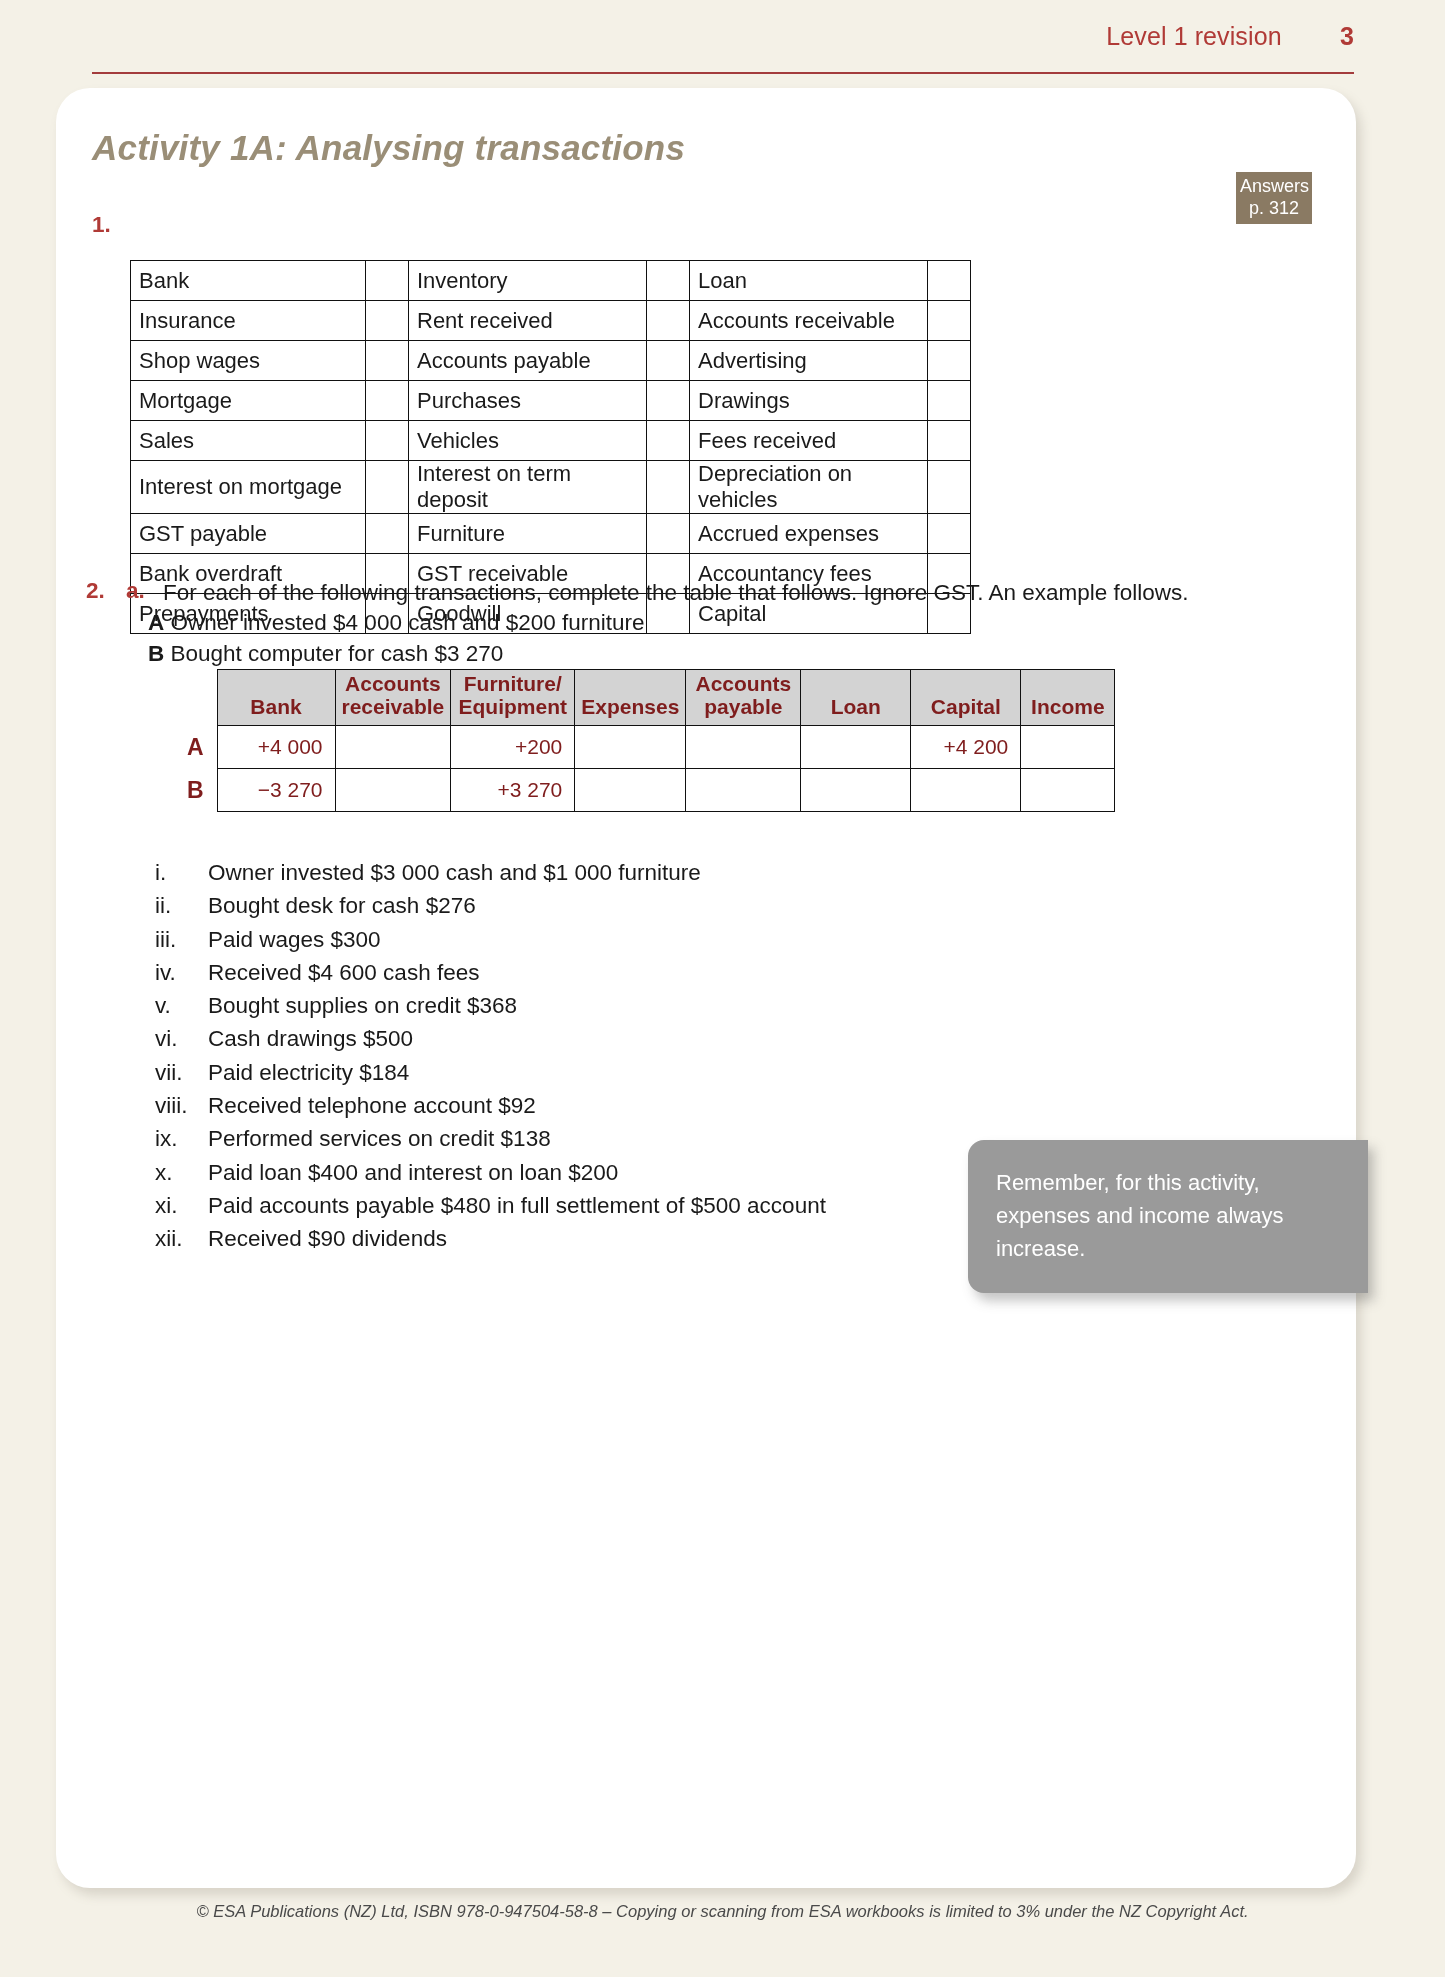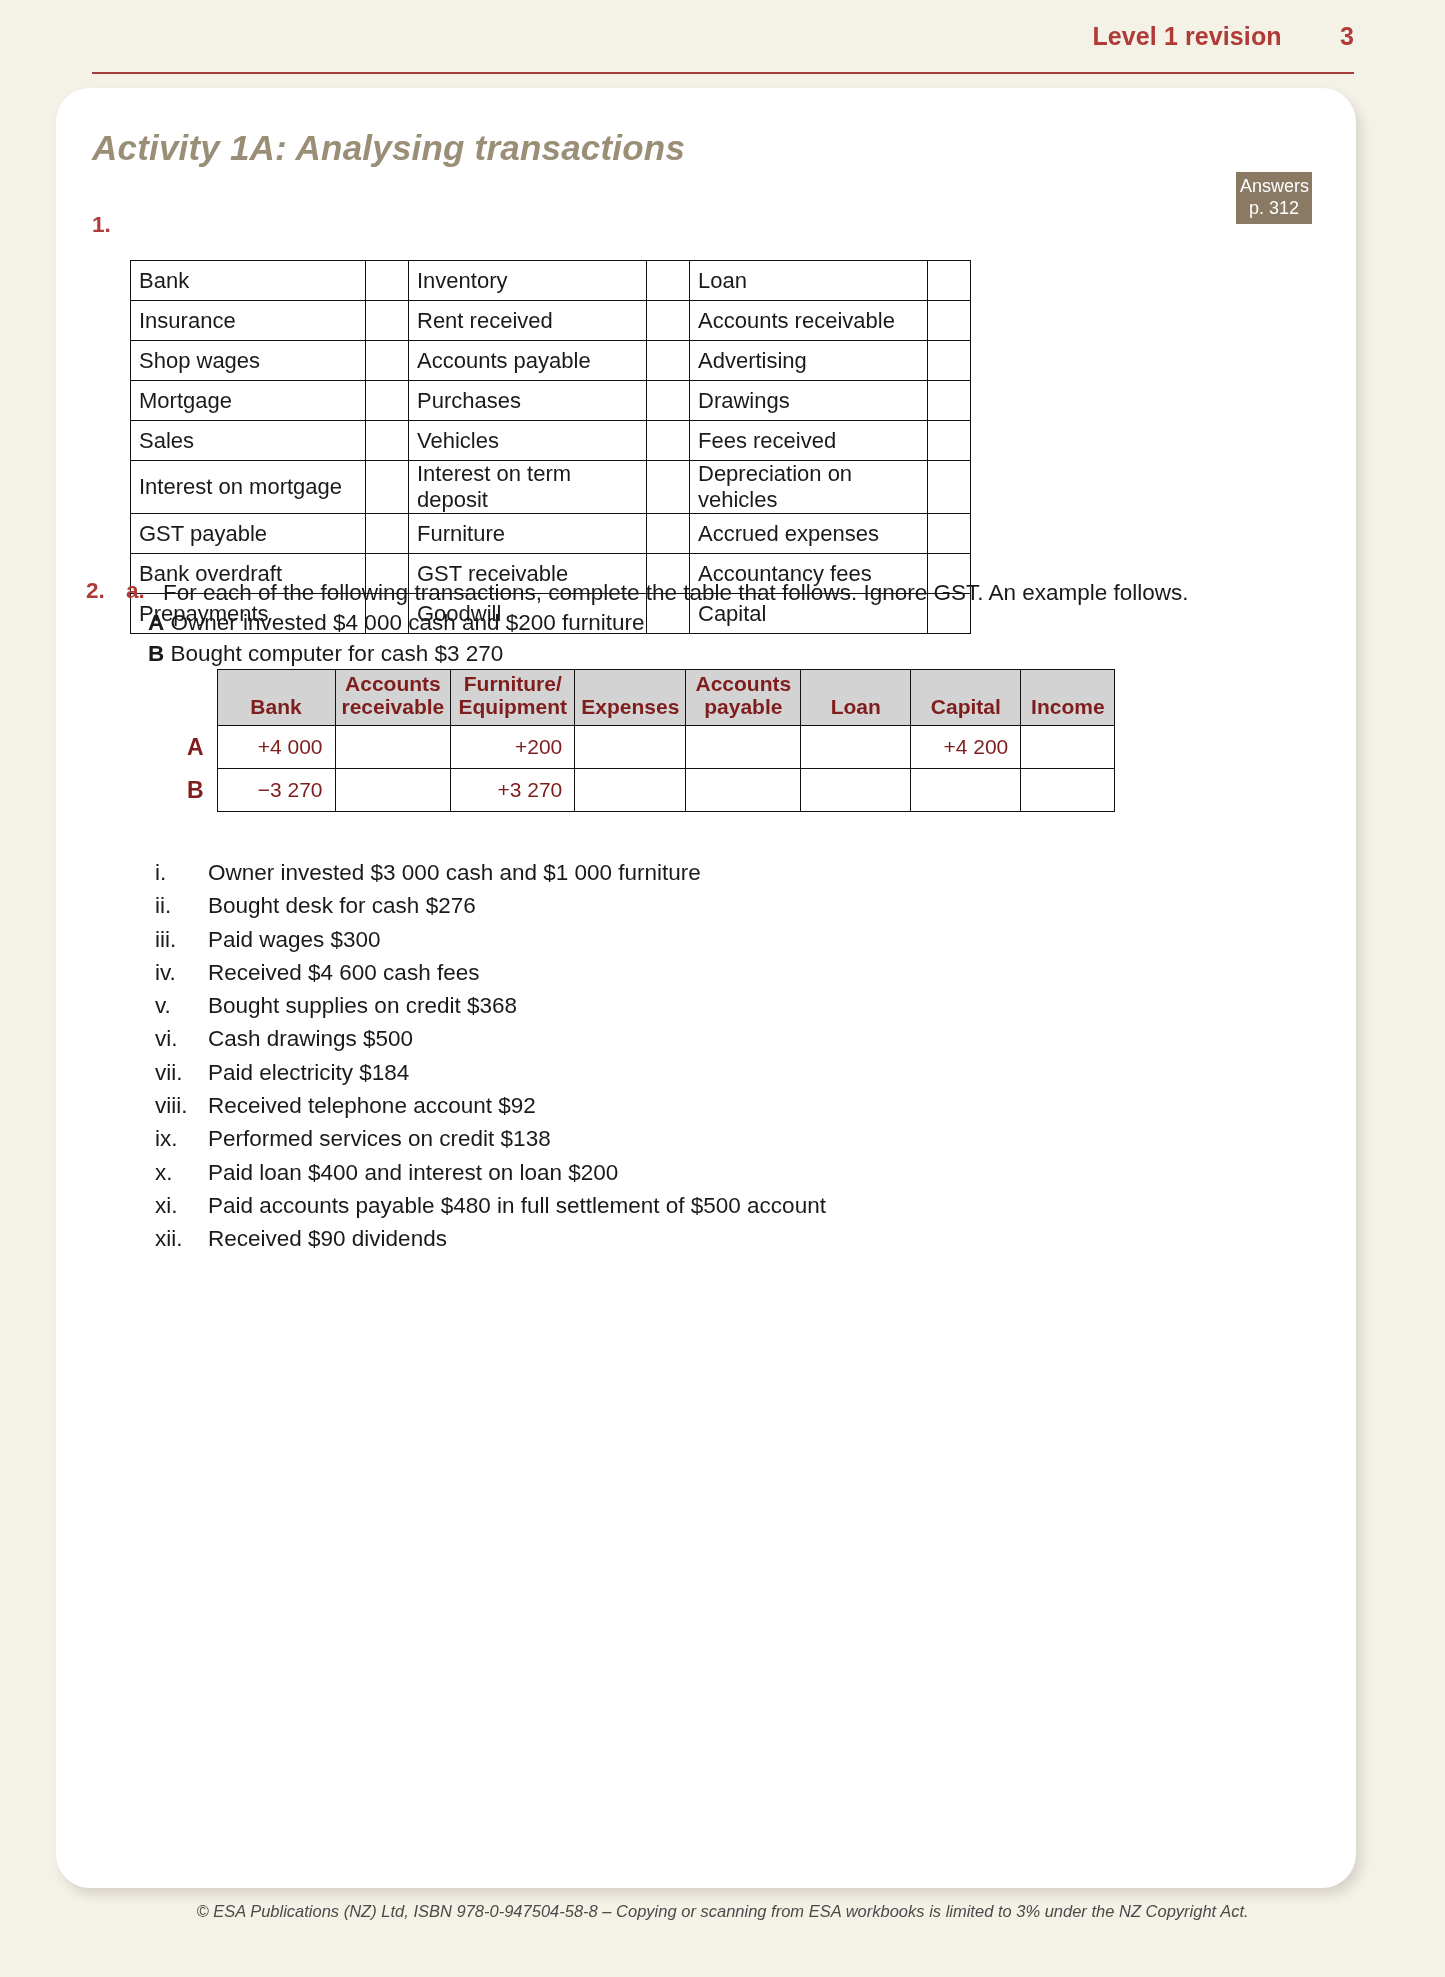--- a/index.html
+++ b/index.html
@@ -21,21 +21,21 @@
     position: absolute;
     left: 92px; top: 22px;
     width: 1262px;
     height: 52px;
     border-bottom: 2px solid #a33c3c;
     text-align: right;
     white-space: nowrap;
   }
   #runhead .rh-title {
     font-size: 25px;
-    font-weight: bold;
+    font-weight: normal;
     color: #b03a36;
     letter-spacing: .1px;
   }
   #runhead .rh-page {
     font-size: 25px;
     font-weight: bold;
     color: #b03a36;
     margin-left: 54px;
   }
 
@@ -445,16 +445,17 @@
     <div class="ritem">
       <span class="rmark">xi.</span>
       <span class="rtext">Paid accounts payable $480 in full settlement of $500 account</span>
     </div>
     <div class="ritem">
       <span class="rmark">xii.</span>
       <span class="rtext">Received $90 dividends</span>
     </div>
   </div>
 
+  <div id="callout">Remember, for this activity, expenses and income always increase.</div>
 
   <div id="footer">© ESA Publications (NZ) Ltd, ISBN 978-0-947504-58-8 –  Copying or scanning from ESA workbooks is limited to 3% under the NZ Copyright Act.</div>
 
 </div>
 
 </body></html>

